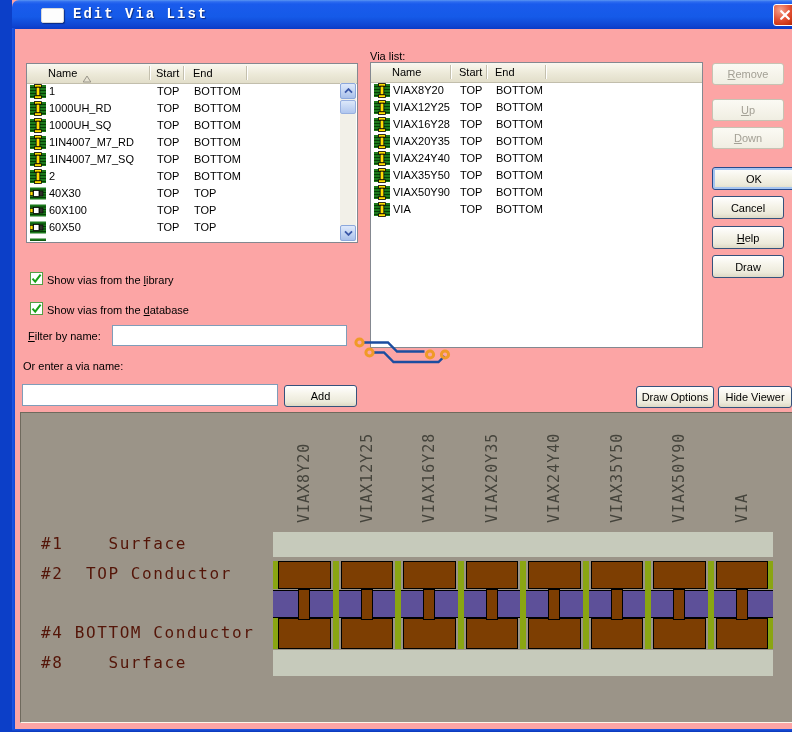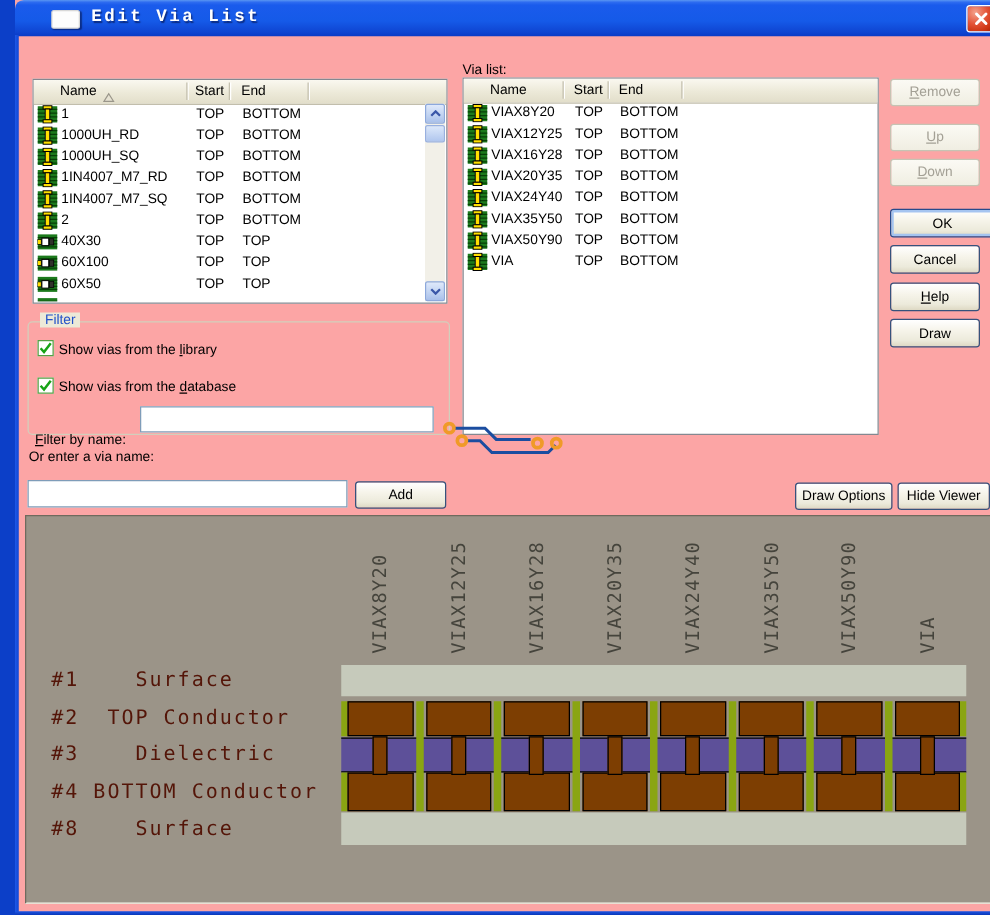--- a/index.html
+++ b/index.html
@@ -414,37 +414,34 @@
   <div id="action-buttons">
       <button class="xp-btn disabled" disabled="" style="left: 700px; top: 63px; width: 72px; height: 22px;"><u>R</u>emove</button>
       <button class="xp-btn disabled" disabled="" style="left: 700px; top: 99px; width: 72px; height: 22px;"><u>U</u>p</button>
       <button class="xp-btn disabled" disabled="" style="left: 700px; top: 127px; width: 72px; height: 22px;"><u>D</u>own</button>
       <button class="xp-btn default" style="left: 700px; top: 167px; width: 84px; height: 23px;">OK</button>
       <button class="xp-btn" style="left: 700px; top: 196px; width: 72px; height: 23px;">Cancel</button>
       <button class="xp-btn" style="left: 700px; top: 226px; width: 72px; height: 23px;"><u>H</u>elp</button>
       <button class="xp-btn" style="left: 700px; top: 255px; width: 72px; height: 23px;">Draw</button>
     </div>
 
-  <div class="groupbox">
-    <span class="gb-label">Filter</span>
-  </div>
   <span class="checkbox" style="left:18px;top:272px;">
     <svg width="11" height="11" viewBox="0 0 11 11">
       <path d="M1.5 5.6 L4.2 8.6 L9.6 1.6" fill="none" stroke="#17a317" stroke-width="2"></path>
       </svg>
   </span>
   <span class="label" style="left:35px;top:274px;">Show vias from the <u>l</u>ibrary</span>
   <span class="checkbox" style="left:18px;top:302px;">
     <svg width="11" height="11" viewBox="0 0 11 11">
       <path d="M1.5 5.6 L4.2 8.6 L9.6 1.6" fill="none" stroke="#17a317" stroke-width="2"></path>
       </svg>
   </span>
   <span class="label" style="left:35px;top:304px;">Show vias from the <u>d</u>atabase</span>
 
-  <span class="label" style="left:16px;top:330px;margin-top:16px;"><u>F</u>ilter by name:</span>
+  <span class="label" style="left:16px;top:330px;"><u>F</u>ilter by name:</span>
   <input class="textbox" style="left: 100px; top: 325px; width: 235px; height: 21px;" value="">
 
   <span class="label" style="left:11px;top:360px;">Or enter a via name:</span>
   <input class="textbox" style="left: 10px; top: 384px; width: 256px; height: 22px;" value="">
   <button class="xp-btn" style="left:272px;top:385px;width:73px;height:22px;">Add</button>
 
   <svg class="logo-trace" width="110" height="36" viewBox="336 332 110 36">
     <path d="M352 342.5 H376 L385 351.5 H412.5" fill="none" stroke="#1b4da0" stroke-width="2.4"></path>
     <path d="M362 352.5 H372 L381.5 362 H426.5 L432.5 356.2" fill="none" stroke="#1b4da0" stroke-width="2.4"></path>
     <circle cx="347.5" cy="342.5" r="3.6" fill="none" stroke="#f09a28" stroke-width="3"></circle>
@@ -498,17 +495,16 @@
       <div class="pad" style="left: 632px; top: 148px; width: 52.5px; height: 28px; background: rgb(125, 62, 2);"></div>
       <div class="pad" style="left: 632px; top: 205px; width: 52.5px; height: 31px; background: rgb(125, 62, 2);"></div>
       <div class="drill" style="left: 652.3px; top: 176px; width: 12px; height: 31px; background: rgb(125, 62, 2);"></div>
       <div class="vcol-label" style="left: 649.3px; top: 110px; color: rgb(69, 68, 60);">VIAX50Y90</div>
       <div class="pad" style="left: 694.5px; top: 148px; width: 52.5px; height: 28px; background: rgb(125, 62, 2);"></div>
       <div class="pad" style="left: 694.5px; top: 205px; width: 52.5px; height: 31px; background: rgb(125, 62, 2);"></div>
       <div class="drill" style="left: 714.8px; top: 176px; width: 12px; height: 31px; background: rgb(125, 62, 2);"></div>
       <div class="vcol-label" style="left: 711.8px; top: 110px; color: rgb(69, 68, 60);">VIA</div>
       <div class="layer-label" style="top: 121px; color: rgb(84, 21, 8); text-align: right;">#1    Surface</div>
       <div class="layer-label" style="top: 150.7px; color: rgb(84, 21, 8);">#2  TOP Conductor</div>
-      <div class="layer-label" style="top: 180.4px; color: rgb(84, 21, 8);">#3    Dielectric</div>
       <div class="layer-label" style="top: 210.1px; color: rgb(84, 21, 8);">#4 BOTTOM Conductor</div>
       <div class="layer-label" style="top: 239.8px; color: rgb(84, 21, 8);">#8    Surface</div>
     </div>
 </div>
 
 </body></html>

